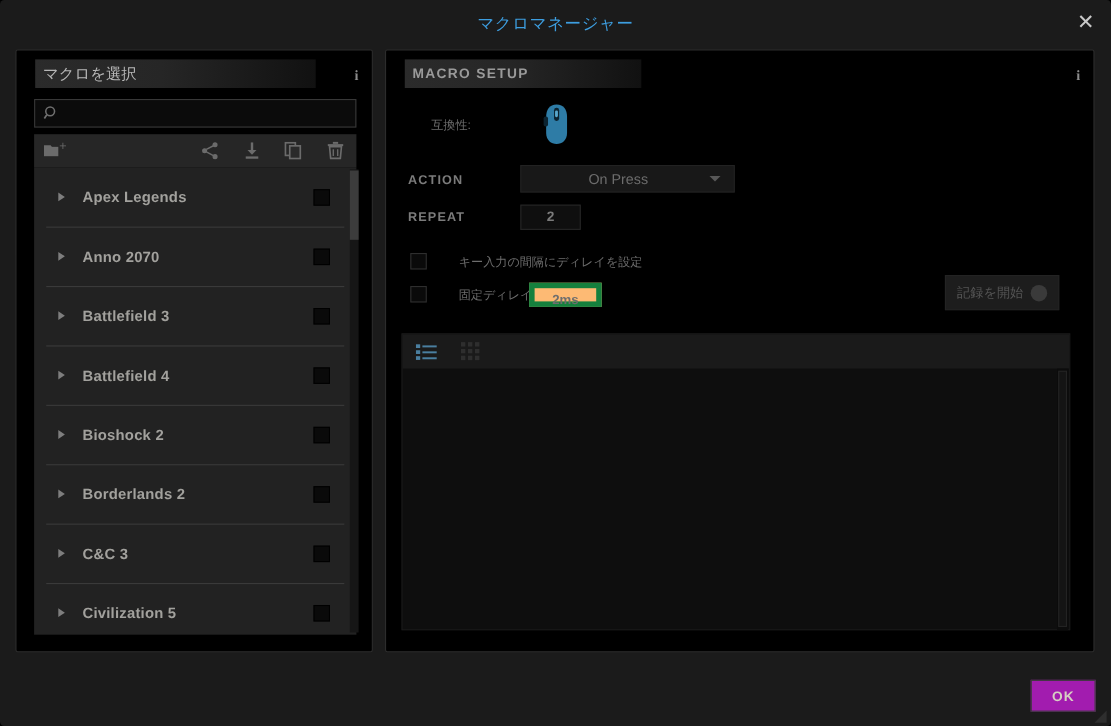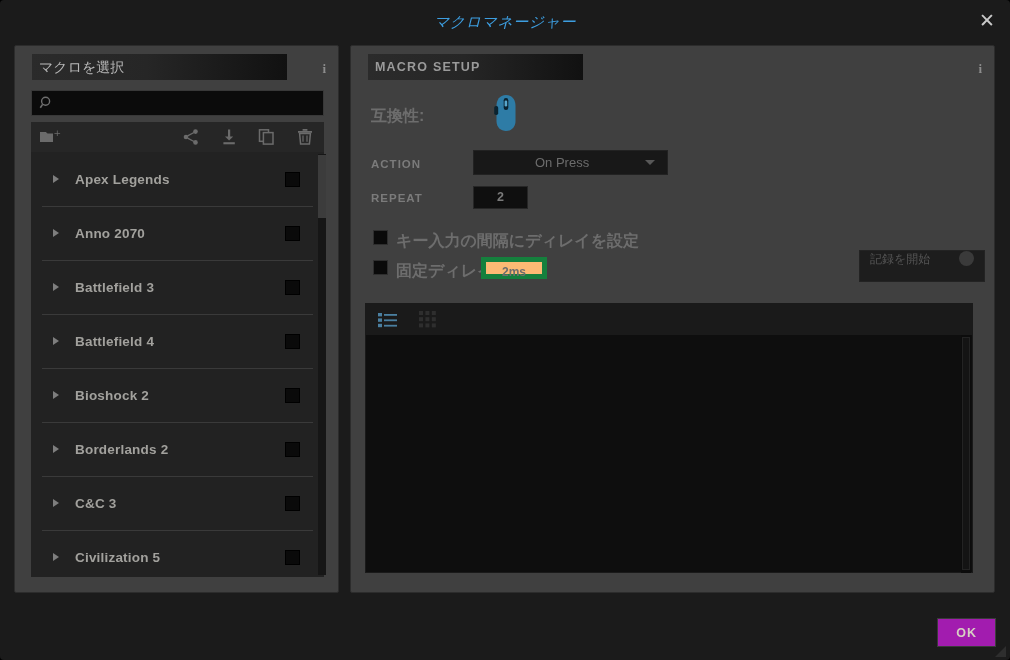--- a/index.html
+++ b/index.html
@@ -22,35 +22,34 @@
     position: absolute; left: 0; top: 0;
     width: 1010px; height: 44px;
   }
   #window-title {
     position: absolute; left: 0; top: 0;
     width: 1010px; line-height: 44px;
     text-align: center;
     color: #3d9ee0;
     font-size: 15px;
     letter-spacing: .5px;
-    font-style: italic;
   }
   #close-btn {
     position: absolute; right: 8px; top: 6px;
     width: 30px; height: 28px;
     color: #c9c9c9; font-size: 19px;
     line-height: 28px; text-align: center;
     cursor: pointer;
     font-family: "DejaVu Sans", sans-serif;
   }
 
   
   .panel {
     position: absolute;
-    background: #404040;
+    background: #000000;
     border: 1px solid #2c2c2c;
     border-radius: 2px;
   }
   #left-panel  { left: 14px;  top: 45px; width: 325px; height: 548px; }
   #right-panel { left: 350px; top: 45px; width: 645px; height: 548px; }
 
   .panel-head {
     position: absolute; left: 0; top: 0;
     width: 100%; height: 32px;
   }
@@ -152,22 +151,22 @@
   }
 
   
   .field-label {
     position: absolute;
     color: #7b7b7b; font-size: 11.5px;
     font-weight: bold; letter-spacing: 1px;
   }
   .jp-label {
     position: absolute;
-    color: #6d6d6d; font-size: 16px;
-    font-weight: bold; letter-spacing: 0;
+    color: #6d6d6d; font-size: 11px;
+    font-weight: normal; letter-spacing: 0; margin-left: 21px;
   }
   #compat-label { left: 371px; top: 106px; }
   #compat-icon  { position: absolute; left: 493px; top: 94px; }
 
   #action-label { left: 371px; top: 158px; }
   #action-select {
     position: absolute; left: 473px; top: 150px;
     width: 195px; height: 25px;
     background: #181818; border: 1px solid #222;
     display: flex; align-items: center;
@@ -209,23 +208,23 @@
     position: absolute; left: 481px; top: 257px;
     width: 66px; height: 22px;
     background: #fdba74; border: 5px solid #15803d;
     color: #6e6e6e; font-size: 12px; font-weight: bold;
     text-align: center; line-height: 20px;
     cursor: text;
   }
 
   #record-btn {
     position: absolute; left: 859px; top: 250px;
-    width: 126px; height: 32px;
+    width: 104px; height: 32px;
     background: #1d1d1d; border: 1px solid #232323;
-    display: flex; 
+    display: flex; align-items: center;
     cursor: pointer;
   }
   #record-label {
     flex: 1; padding-left: 10px;
     color: #545454; font-size: 12px;
   }
   #record-dot {
     width: 15px; height: 15px; margin-right: 10px;
     border-radius: 50%; background: #3a3a3a;
   }

